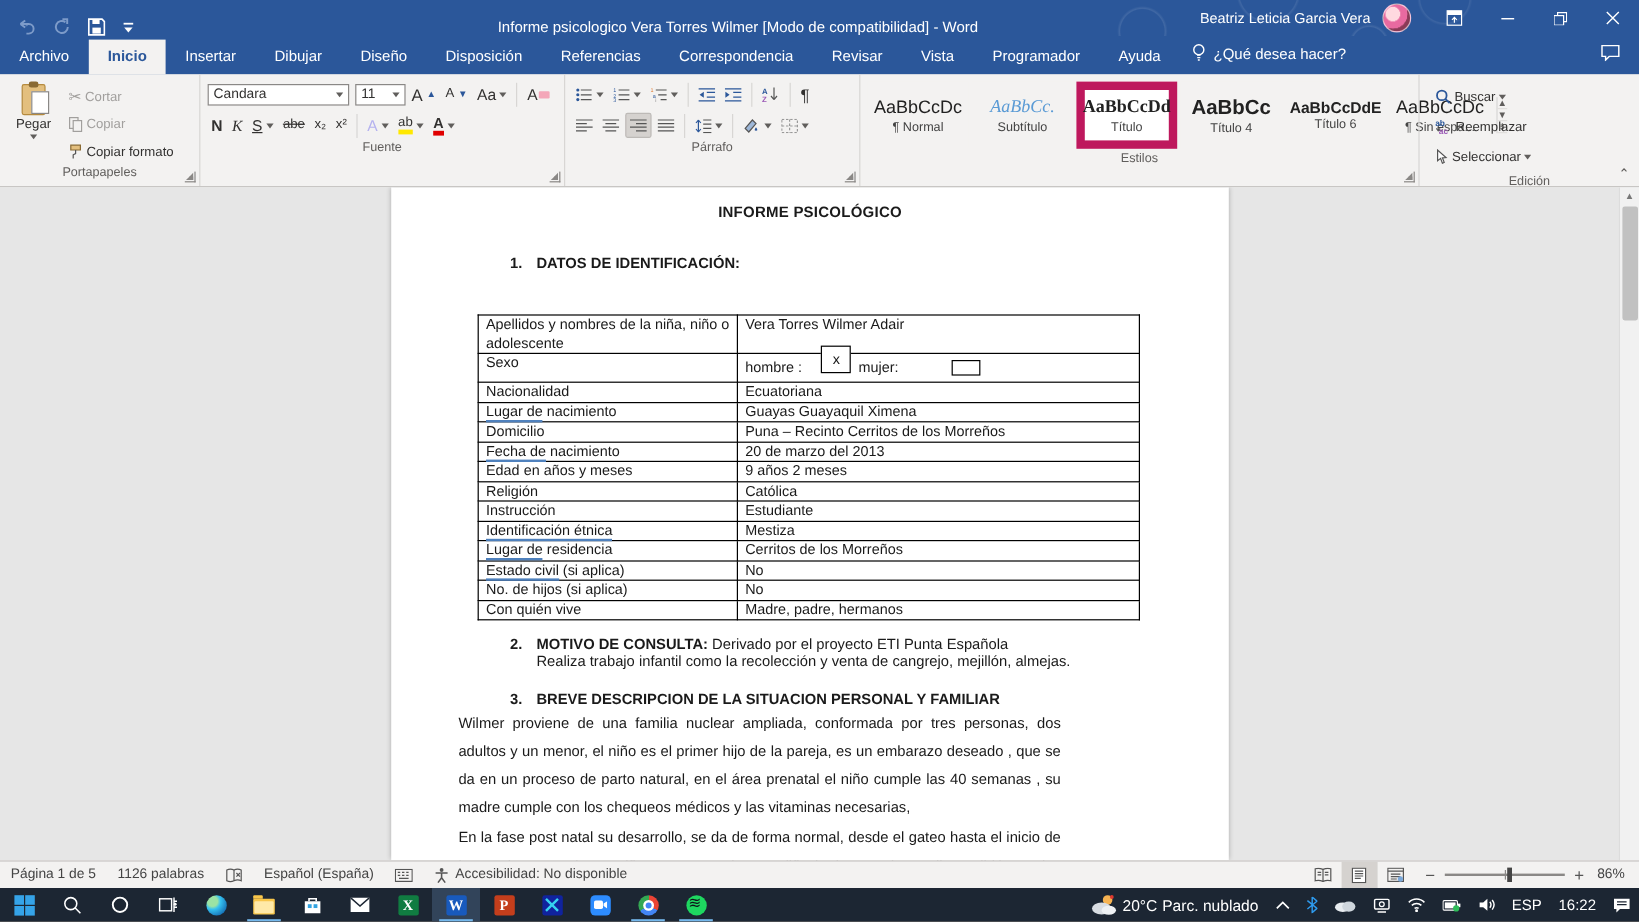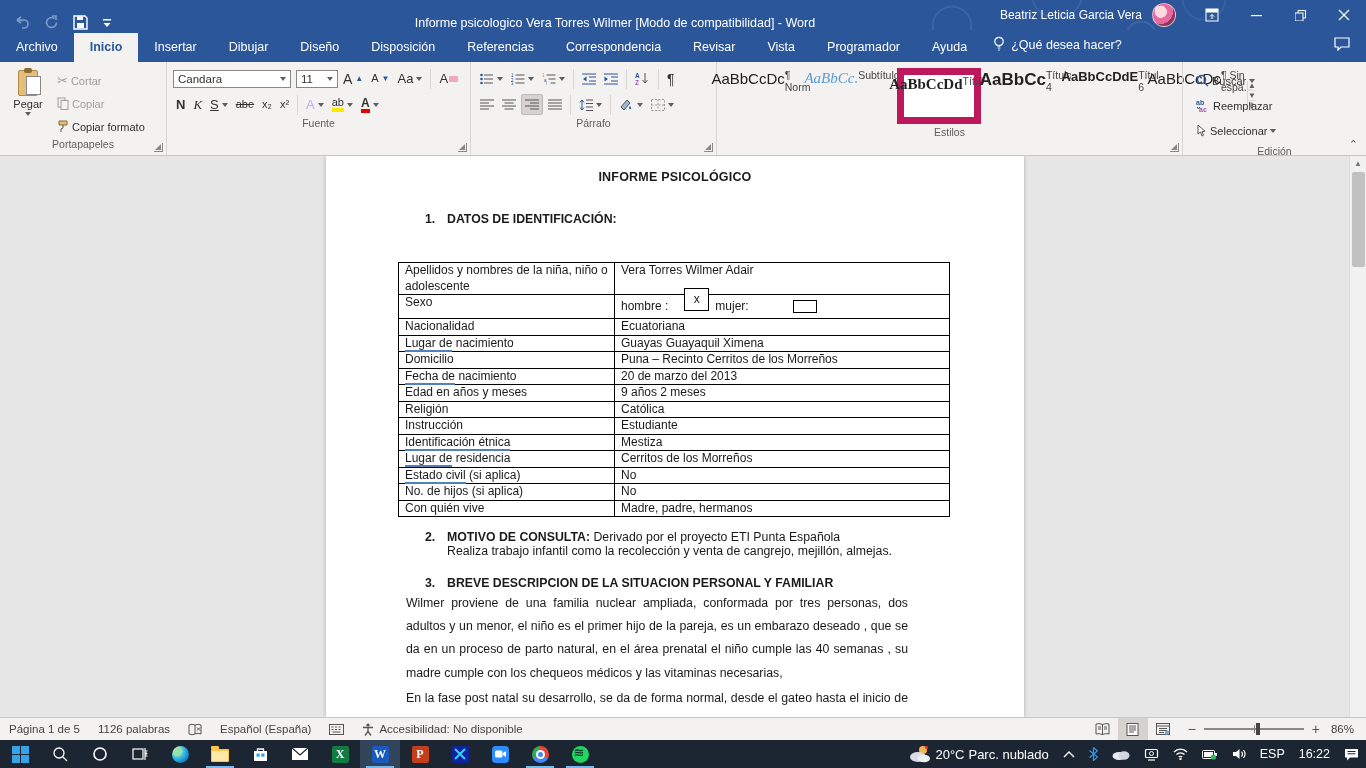--- a/index.html
+++ b/index.html
@@ -52,21 +52,21 @@
   .combo { border:1px solid #8a8886; background:#fff; height:18px; display:flex; align-items:center; justify-content:space-between; padding:0 4px; font-size:11.5px; }
   .fontrows { display:flex; flex-direction:column; gap:5px; padding:2px 4px; }
   .frow { display:flex; align-items:center; gap:2px; }
   .glyph { font-size:13px; line-height:1; }
   .vsep { width:1px; height:20px; background:#d8d6d4; margin:0 3px; }
   .clipboard-ico { width:20px; height:26px; background:#e3bf7e; border:1px solid #b58a3e; border-radius:2px; position:relative; }
   .clipboard-ico::before { content:""; position:absolute; top:-3px; left:5px; width:8px; height:5px; background:#8a6a33; border-radius:2px; }
   .clipboard-ico::after { content:""; position:absolute; right:-4px; top:5px; width:13px; height:17px; background:#fff; border:1px solid #8a8886; }
   
   .styles-body { display:flex; align-items:center; gap:3px; padding:2px 4px; }
-  .stylecard { width:84px; height:56px; border:1px solid transparent; display:flex; flex-direction:row; align-items:flex-start; justify-content:center; background:#f3f2f1; }
+  .stylecard { width:84px; height:56px; border:1px solid transparent; display:flex; flex-direction:column; align-items:center; justify-content:center; background:#f3f2f1; }
   .stylecard .prev { font-size:15px; color:#222; line-height:1.3; }
   .stylecard .sname { font-size:10.5px; color:#444; }
   .stylecard.sel { border:7px solid #be185d; background:#fff; box-shadow:0 0 0 1px #fff inset; }
   .stylecard.subtitle .prev { color:#5b9bd5; font-style:italic; font-family:"Liberation Serif", serif; }
   .stylecard.title .prev { font-family:"Liberation Serif", serif; font-weight:bold; }
   .stylecard.h4 .prev { font-weight:bold; font-size:17px; }
   .stylecard.h6 .prev { font-weight:bold; font-size:13px; }
   .gal-strip { width:16px; display:flex; flex-direction:column; border-left:1px solid #d8d6d4; margin-left:2px; }
   .gal-strip div { flex:1; display:flex; align-items:center; justify-content:center; font-size:8px; color:#605e5c; border-bottom:1px solid #e1dfdd; }
   .edit-col { display:flex; flex-direction:column; gap:4px; padding:4px 8px; }
@@ -85,21 +85,21 @@
   table.idt td { border:1px solid #000; padding:0 2px 0 6px; font-size:12px; line-height:15.5px; height:16px;
     vertical-align:top; overflow:visible; }
   table.idt td:first-child { width:216px; }
   .grammar { border-bottom:2px solid #4f81bd;margin-top:20px; }
   .xbox { display:inline-block; width:25px; height:23px; border:1.5px solid #000; text-align:center;
     line-height:21px; position:relative; top:-7px; margin:0 6px 0 16px; vertical-align:middle; background:#fff; z-index:3; }
   .mbox { display:inline-block; width:24px; height:13px; border:1px solid #000; margin-left:44px; vertical-align:middle; }
   .s2 { margin-top:13px; }
   .subline { padding-left:121px; line-height:15.5px; }
   .s3 { margin-top:16px; }
-  .para { width:502px; margin:2px 0 0 80px; text-align:justify; line-height:23.4px; }
+  .para { width:502px; margin:2px 0 0 56px; text-align:justify; line-height:23.4px; }
   .vscroll { position:absolute; right:0; top:0; width:17px; height:561px; background:#f1f1f1; border-left:1px solid #dcdcdc; }
   .vscroll .arr { height:15px; text-align:center; font-size:8px; color:#777; line-height:15px; }
   .vscroll .thumb { position:absolute; top:16px; left:2px; width:13px; height:95px; background:#c1c1c1; border-radius:2px; }
 
   
   .statusbar { position:absolute; top:717px; left:0; right:0; height:23px; background:#f3f2f1;
     border-top:1px solid #c8c6c4; display:flex; align-items:center; font-size:11.5px; color:#444; }
   .sb-item { padding:0 9px; display:flex; align-items:center; gap:5px; white-space:nowrap; }
   .sb-right { margin-left:auto; display:flex; align-items:center; }
   .viewbtn { width:30px; height:22px; display:flex; align-items:center; justify-content:center; }

